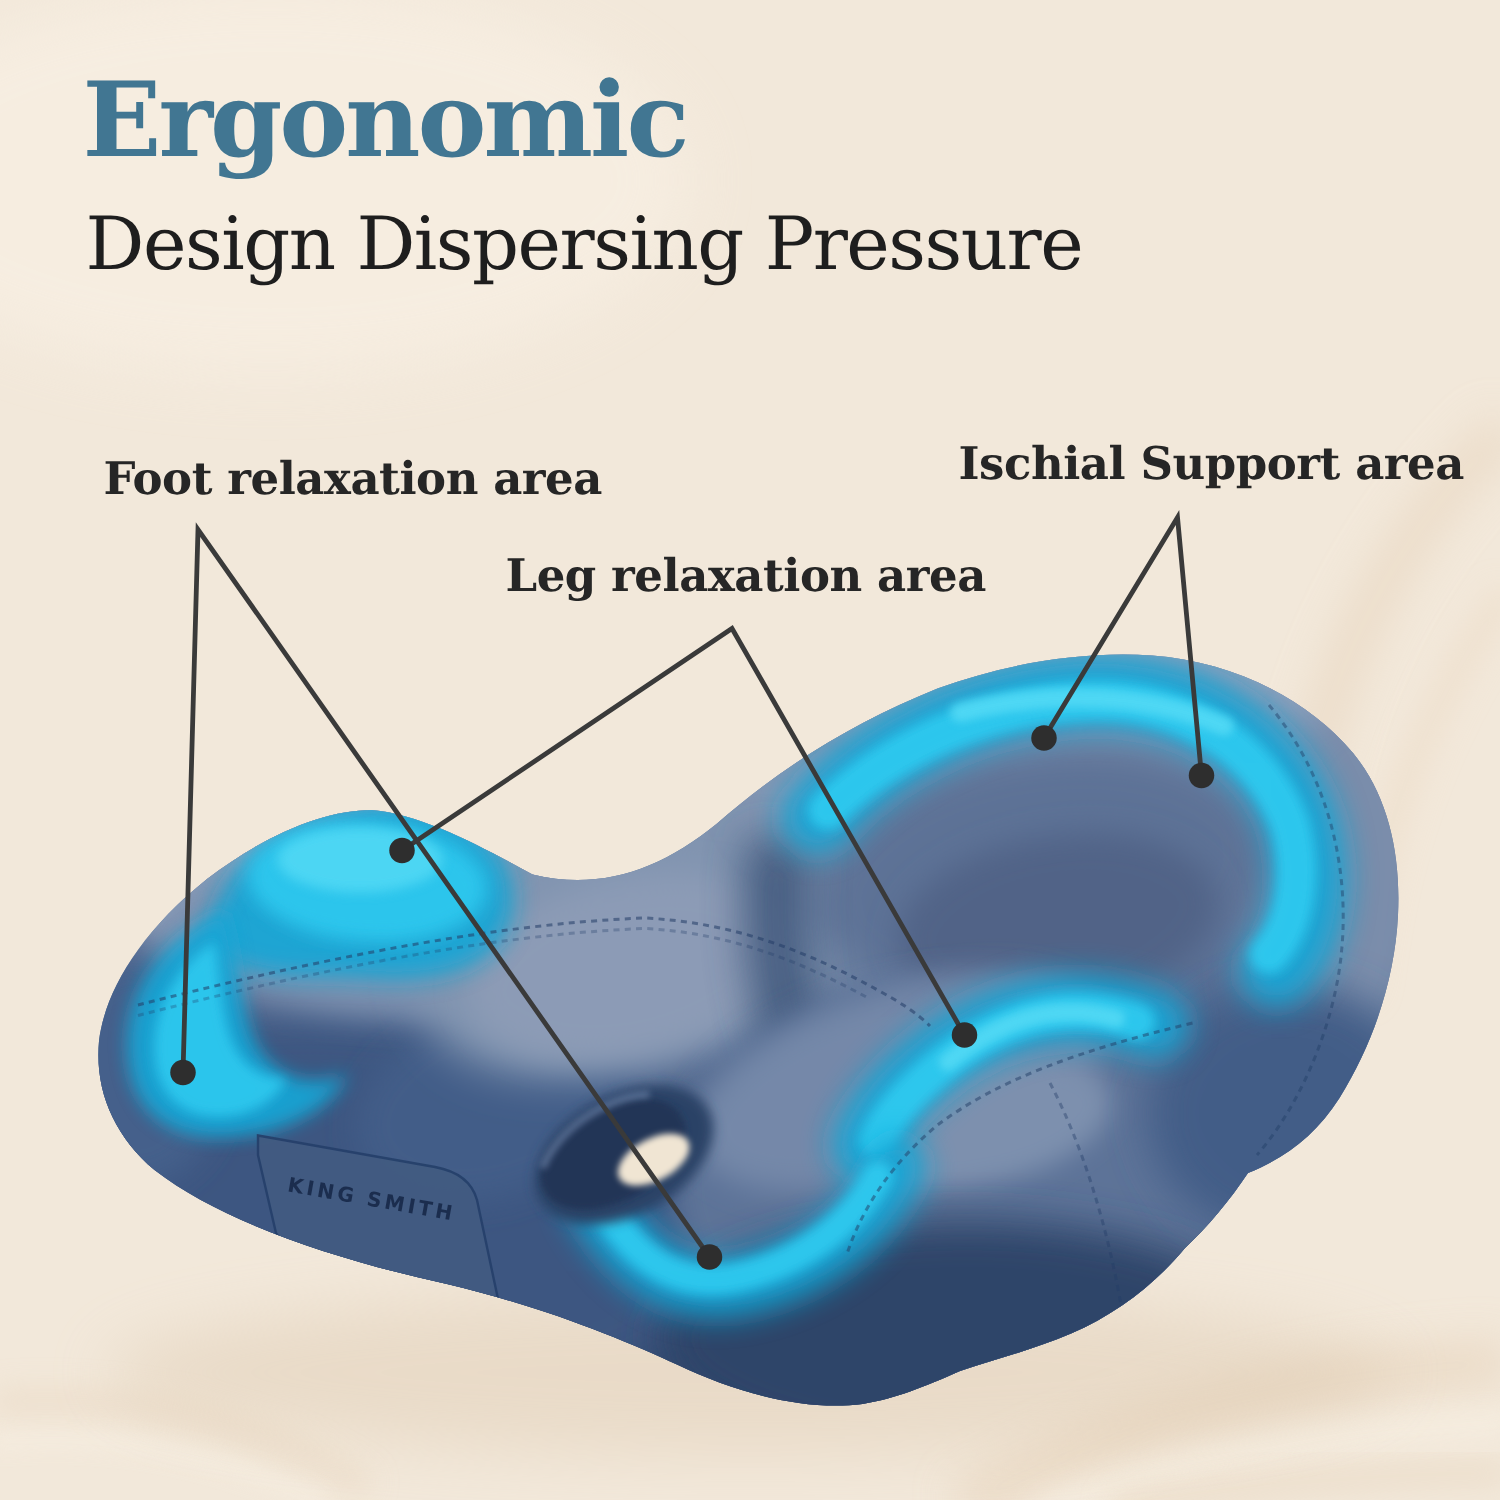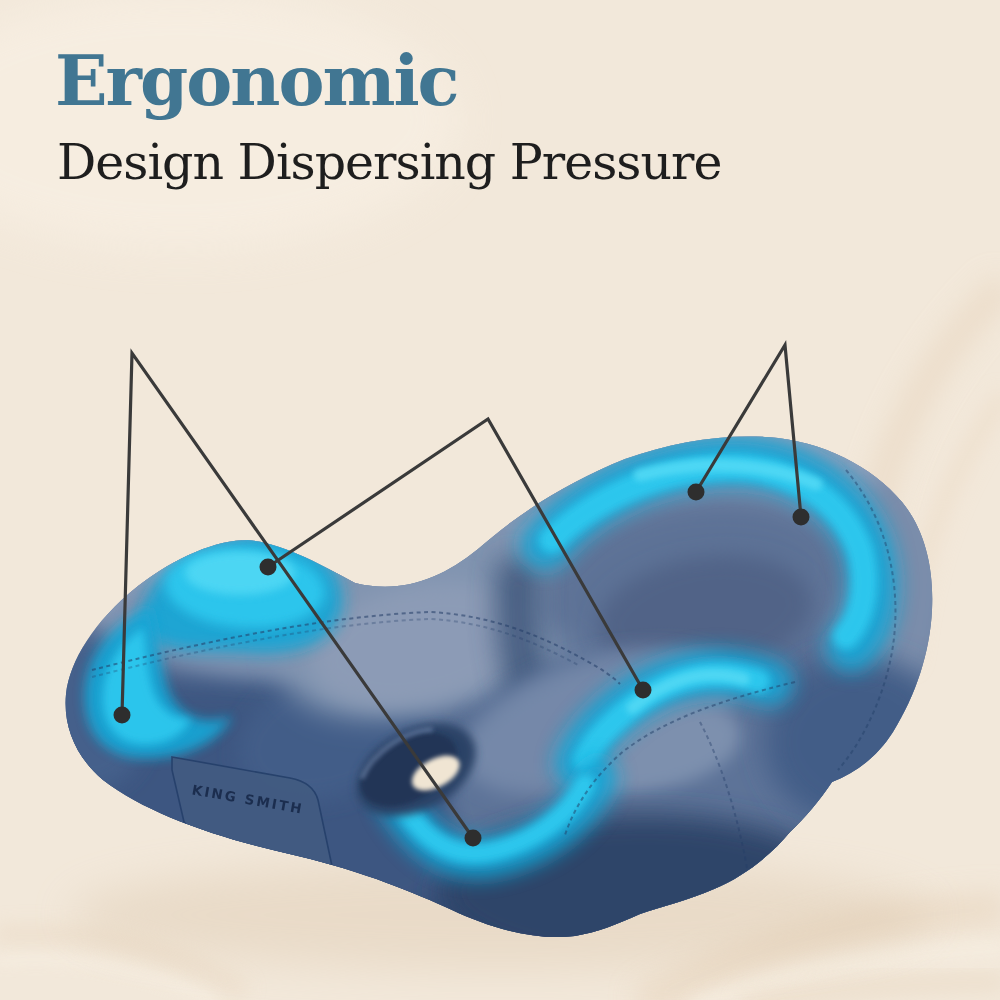--- a/index.html
+++ b/index.html
@@ -222,13 +222,16 @@
     <circle cx="268" cy="567" r="8.5"></circle>
     <circle cx="643" cy="690" r="8.5"></circle>
     <circle cx="696" cy="492" r="8.5"></circle>
     <circle cx="801" cy="517" r="8.5"></circle>
   </g>
 </svg>
 
   <div class="page-title">Ergonomic</div>
   <div class="page-subtitle">Design Dispersing Pressure</div>
 
+  <div class="callout-label callout-foot">Foot relaxation area</div>
+  <div class="callout-label callout-leg">Leg relaxation area</div>
+  <div class="callout-label callout-ischial">Ischial Support area</div>
 </div>
 
 </body></html>

